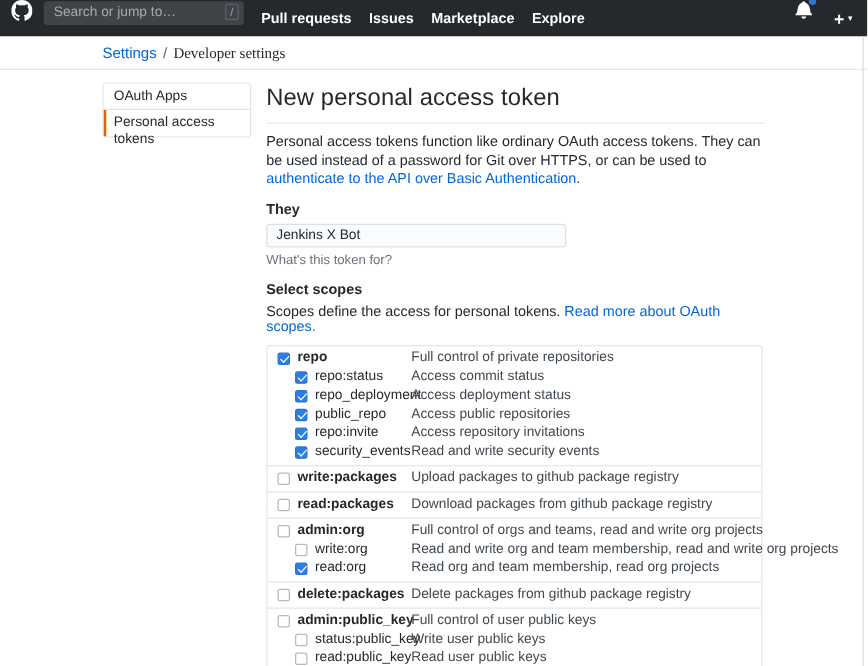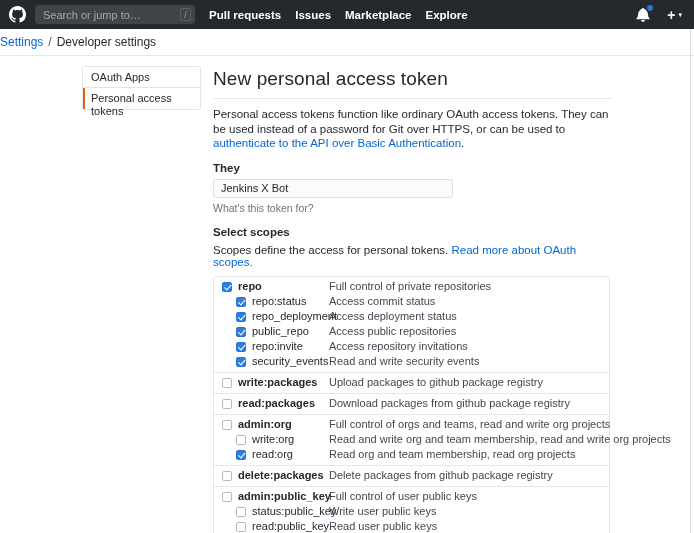--- a/index.html
+++ b/index.html
@@ -1,40 +1,40 @@
 <!DOCTYPE html>
 <html><head>
 <meta charset="utf-8">
 <style>
   * { box-sizing: border-box; margin: 0; padding: 0; }
   body { font-family: "Liberation Sans", "DejaVu Sans", sans-serif; background: #fff; }
   .viewport { position: relative; width: 694px; height: 533px; overflow: hidden; background: #fff; }
 
   
-  .gh-header { height: 29px; background: #24292e; display: flex; align-items: center; padding: 0 12px 0 9px; }
+  .gh-header { height: 29px; background: #24292e; display: flex; padding: 0 12px 0 9px; }
   .gh-logo { width: 17px; height: 17px; fill: #fff; flex: none; cursor: pointer; }
   .searchbox { position: relative; width: 160px; margin-left: 9px; flex: none; }
   .searchbox input { width: 100%; height: 19px; background: #3f4449; border: 1px solid #40454a; border-radius: 3px; color: #d6d8da; font-size: 11px; padding: 0 18px 0 7px; outline: none; font-family: inherit; }
   .searchbox input::placeholder { color: #a6a9ad; }
   .slash-hint { position: absolute; right: 4px; top: 3px; width: 11px; height: 13px; border: 1px solid #5b6066; border-radius: 2px; color: #9aa0a6; font-size: 9px; line-height: 12px; text-align: center; }
   .gh-nav { display: flex; align-items: center; }
   .gh-nav a { color: #fff; font-weight: bold; font-size: 11.5px; margin-left: 14px; text-decoration: none; cursor: pointer; }
   .hspacer { flex: 1; }
   .bell-wrap { position: relative; width: 16px; height: 15px; margin-right: 15px; cursor: pointer; }
   .bell-wrap svg { width: 14px; height: 15px; fill: #fff; }
   .bell-dot { position: absolute; top: -3px; right: -2px; width: 8px; height: 8px; border-radius: 50%; background: #2f76d2; border: 1.5px solid #24292e; }
   .plus-wrap { display: flex; align-items: center; color: #fff; cursor: pointer; }
   .plus-glyph { font-size: 14px; font-weight: bold; line-height: 14px; }
   .caret-glyph { font-size: 7px; margin-left: 3px; }
 
   
-  .breadcrumb { height: 27px; display: flex; align-items: center; font-size: 12px; border-bottom: 1px solid #e6e8ea; }
+  .breadcrumb { height: 27px; display: flex; align-items: center; padding-left: 82px; font-size: 12px; border-bottom: 1px solid #e6e8ea; }
   .breadcrumb a { color: #0366d6; text-decoration: none; cursor: pointer; }
   .crumb-sep { color: #586069; margin: 0 5px; }
-  .crumb-current { color: #24292e; }
+  .crumb-current { color: #24292e; font-family: Liberation Serif, serif; }
 
   
   .page { display: flex; align-items: flex-start; padding-top: 10px; }
   .sidebar { margin-left: 82px; width: 119px; border: 1px solid #e1e4e8; border-radius: 3px; flex: none; }
   .sidebar-item { font-size: 11px; color: #24292e; padding: 4px 8px; height: 21px; line-height: 13px; border-bottom: 1px solid #e1e4e8; cursor: pointer; background: #fff; }
   .sidebar-item:last-child { border-bottom: none; }
   .sidebar-item.selected { border-left: 2px solid #e36209; padding-left: 6px; }
 
   main { margin-left: 12px; width: 399px; }
   h2.page-title { font-size: 19px; font-weight: 400; color: #24292e; padding: 2px 0 8px; border-bottom: 1px solid #e7e9eb; letter-spacing: 0.1px; }

